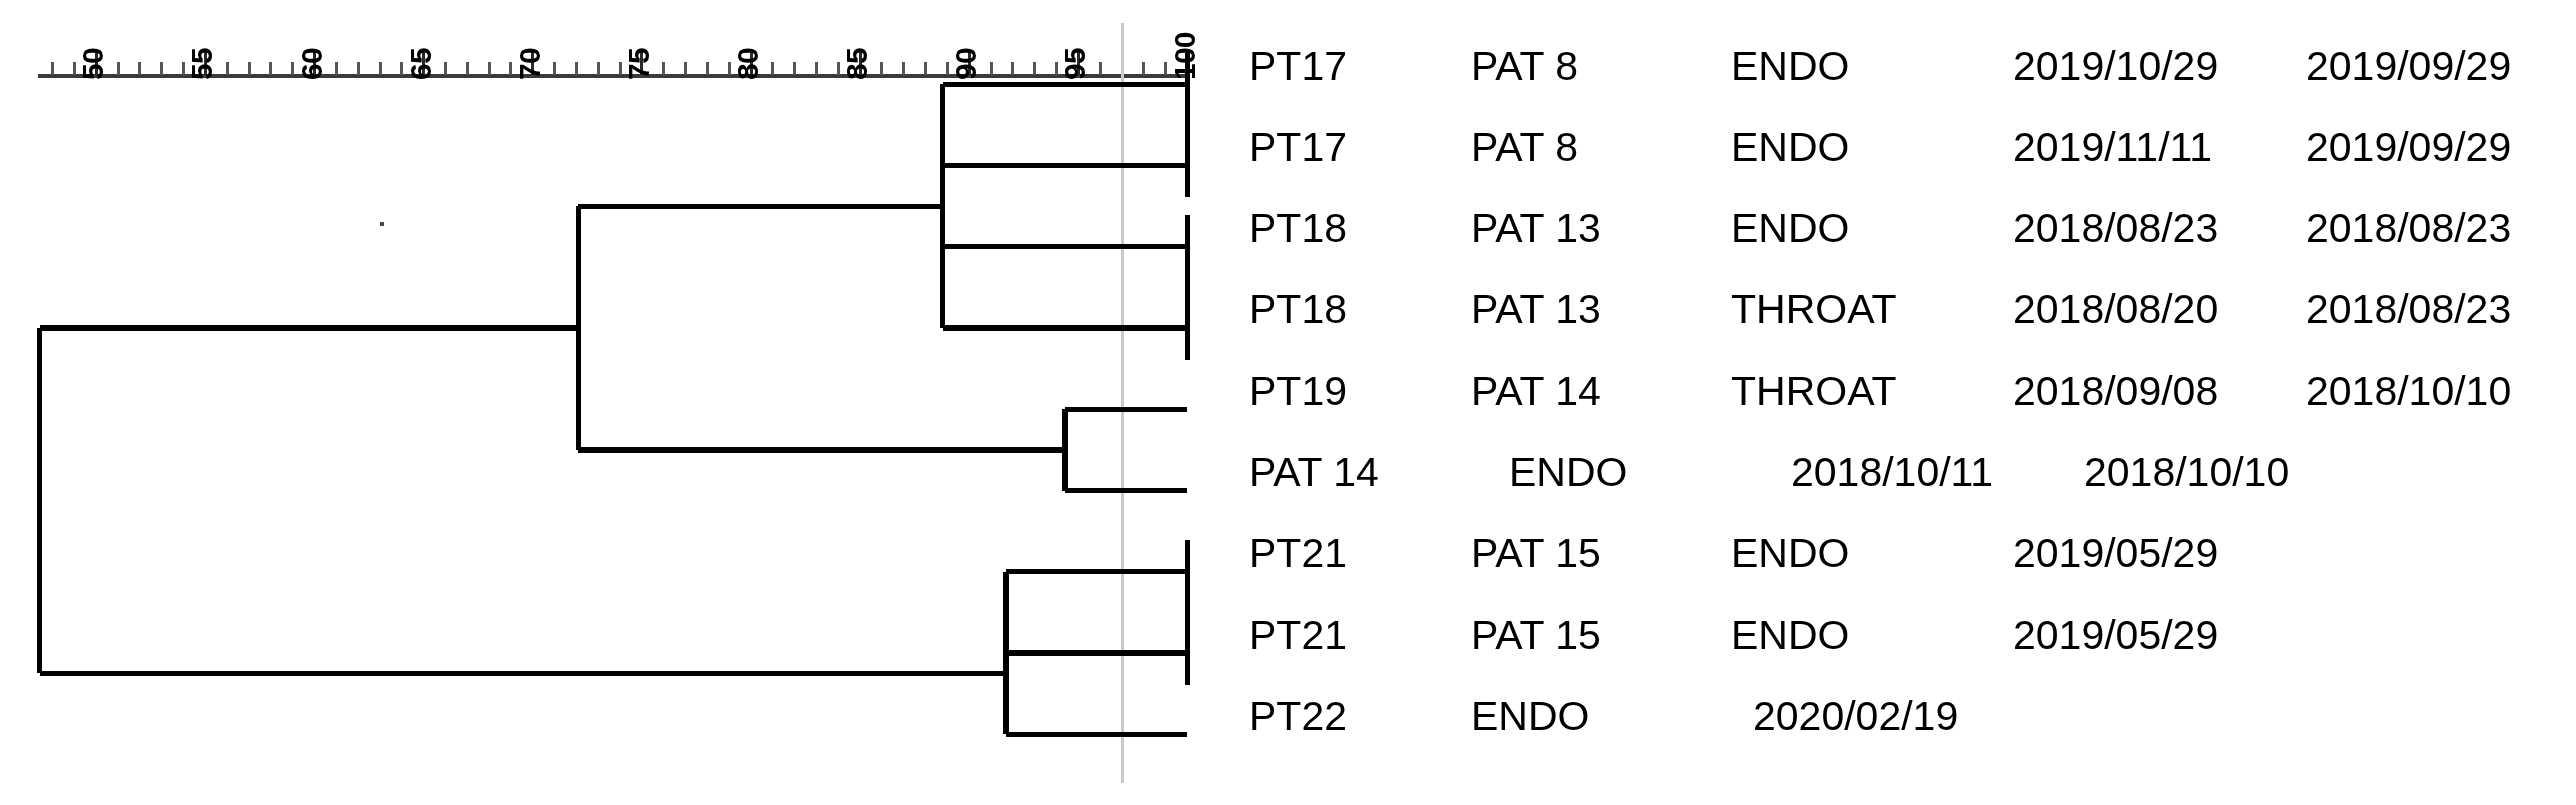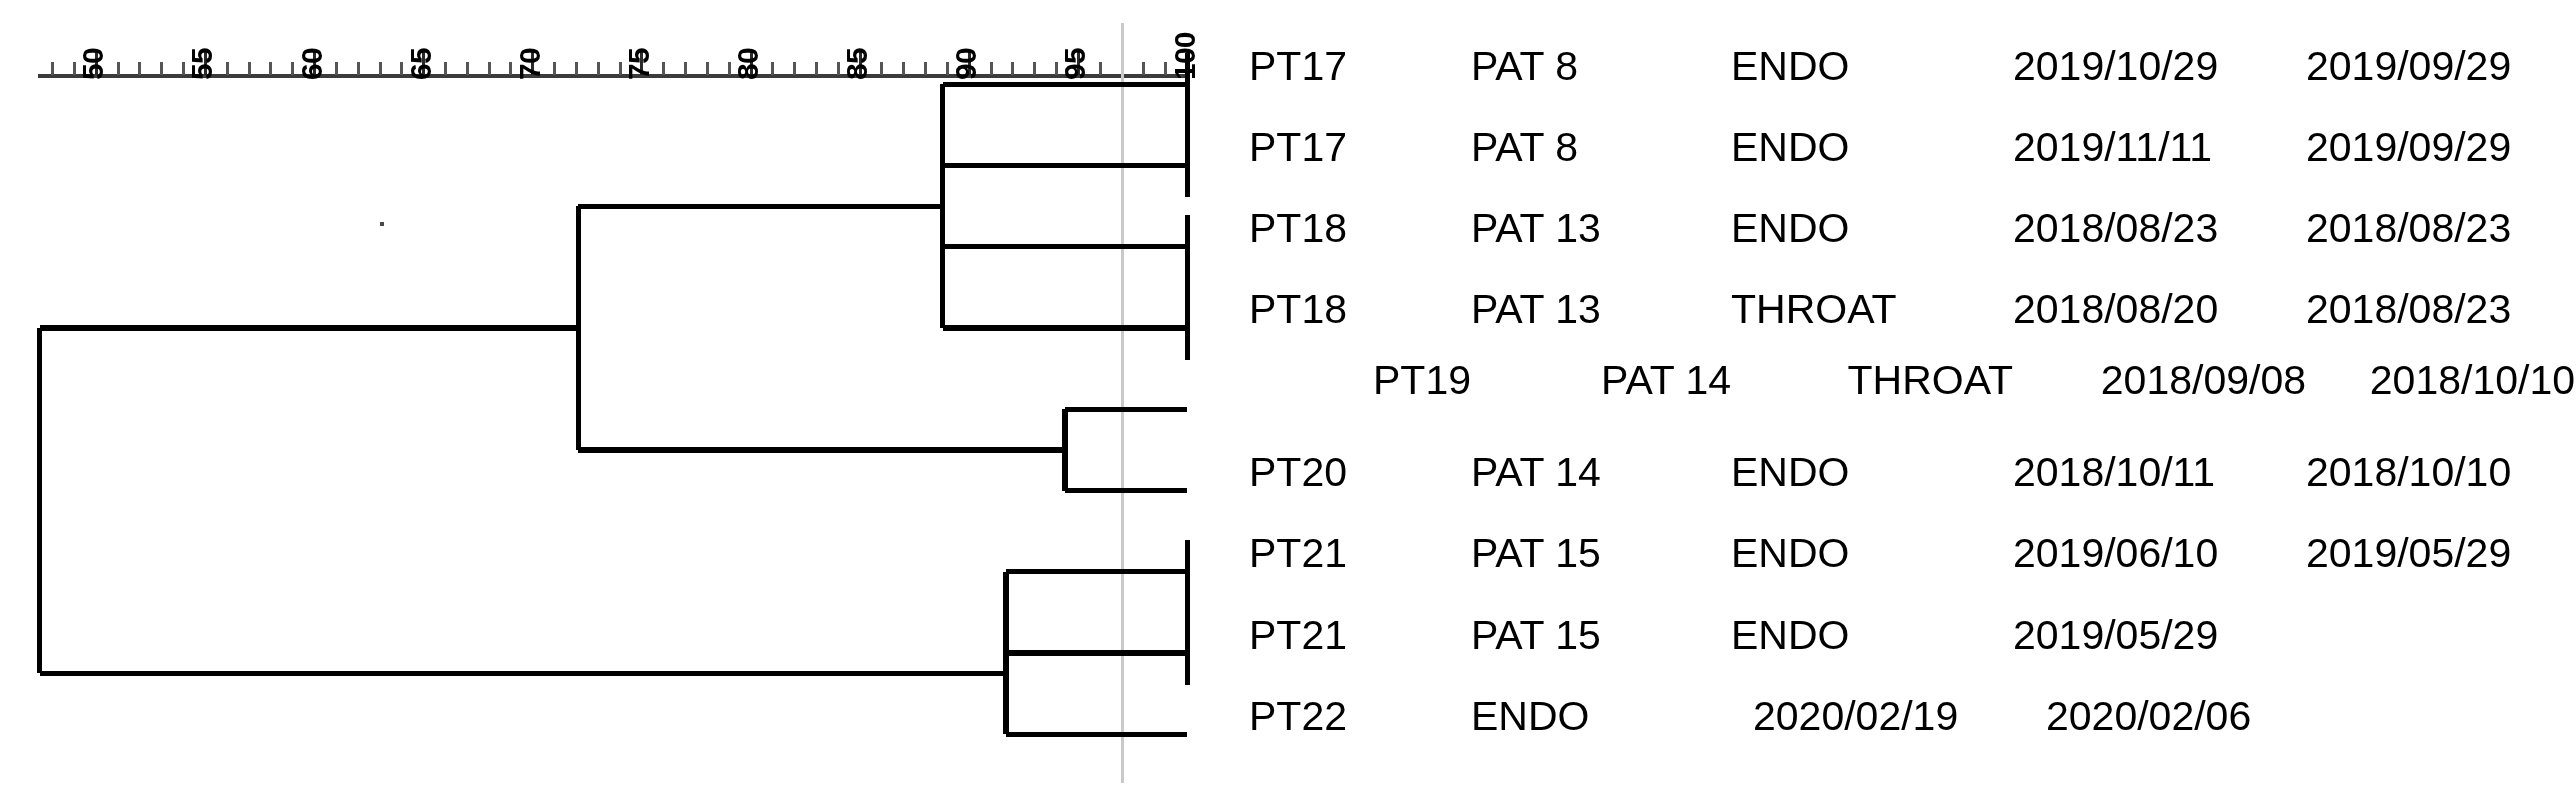--- a/index.html
+++ b/index.html
@@ -256,49 +256,46 @@
         <div class="cell col-date1">2018/08/23</div>
         <div class="cell col-date2">2018/08/23</div>
       </div>
       <div class="leaf-row" style="top: 269px;">
         <div class="cell col-strain">PT18</div>
         <div class="cell col-patient">PAT 13</div>
         <div class="cell col-source">THROAT</div>
         <div class="cell col-date1">2018/08/20</div>
         <div class="cell col-date2">2018/08/23</div>
       </div>
-      <div class="leaf-row" style="top: 340px; text-align: right;">
+      <div class="leaf-row" style="top: 351px;">
         <div class="cell col-strain">PT19</div>
         <div class="cell col-patient">PAT 14</div>
         <div class="cell col-source">THROAT</div>
         <div class="cell col-date1">2018/09/08</div>
         <div class="cell col-date2">2018/10/10</div>
       </div>
       <div class="leaf-row" style="top: 432px;">
-        <div class="cell col-strain">PT20</div>
         <div class="cell col-patient">PAT 14</div>
         <div class="cell col-source">ENDO</div>
         <div class="cell col-date1">2018/10/11</div>
         <div class="cell col-date2">2018/10/10</div>
       </div>
       <div class="leaf-row" style="top: 513px;">
         <div class="cell col-strain">PT21</div>
         <div class="cell col-patient">PAT 15</div>
         <div class="cell col-source">ENDO</div>
-        <div class="cell col-date1">2019/06/10</div>
         <div class="cell col-date2">2019/05/29</div>
       </div>
       <div class="leaf-row" style="top: 595px;">
         <div class="cell col-strain">PT21</div>
         <div class="cell col-patient">PAT 15</div>
         <div class="cell col-source">ENDO</div>
         <div class="cell col-date2">2019/05/29</div>
       </div>
       <div class="leaf-row" style="top: 676px;">
         <div class="cell col-strain">PT22</div>
         <div class="cell col-source">ENDO</div>
         <div class="cell col-date1">2020/02/19</div>
-        <div class="cell col-date2">2020/02/06</div>
       </div>
     </div>
 
 </div>
 
 
 </body></html>

